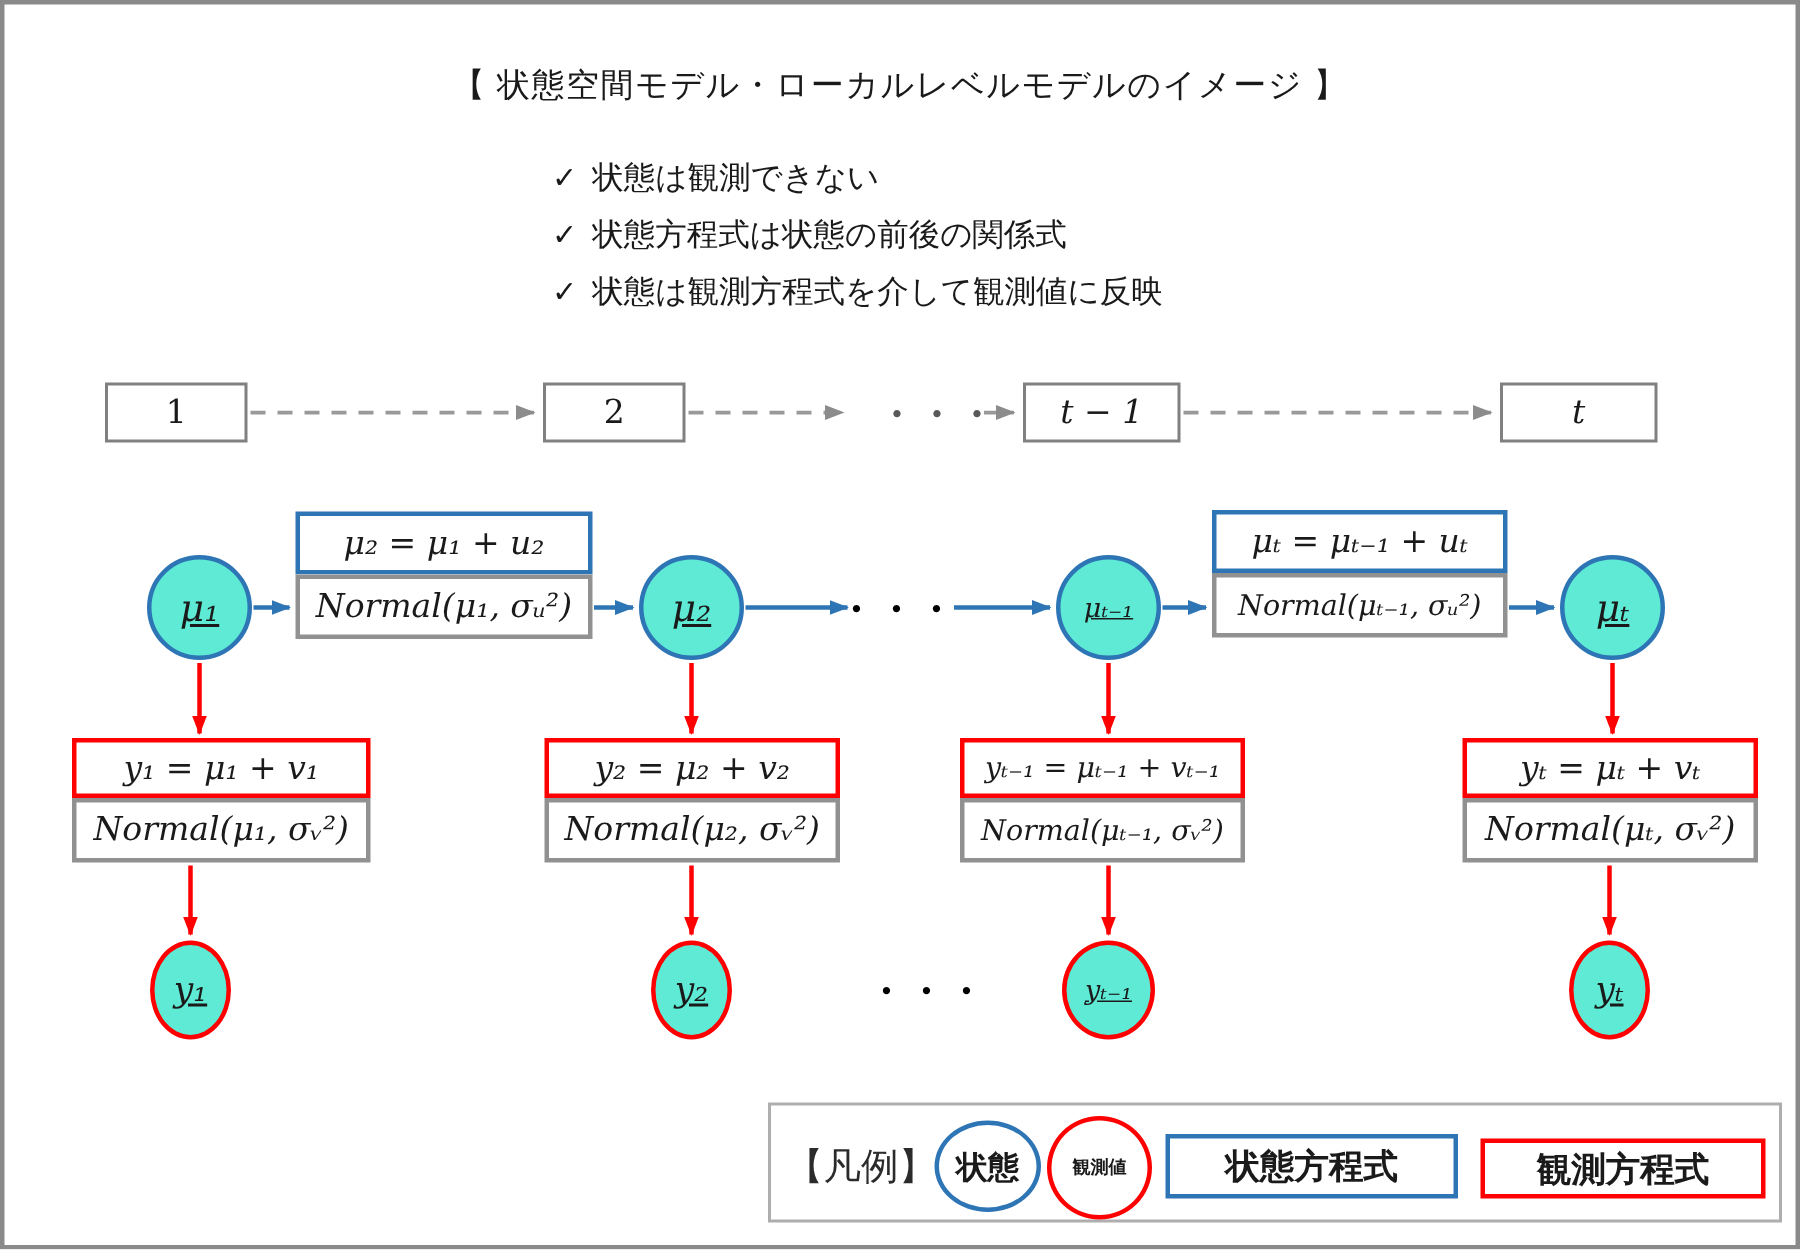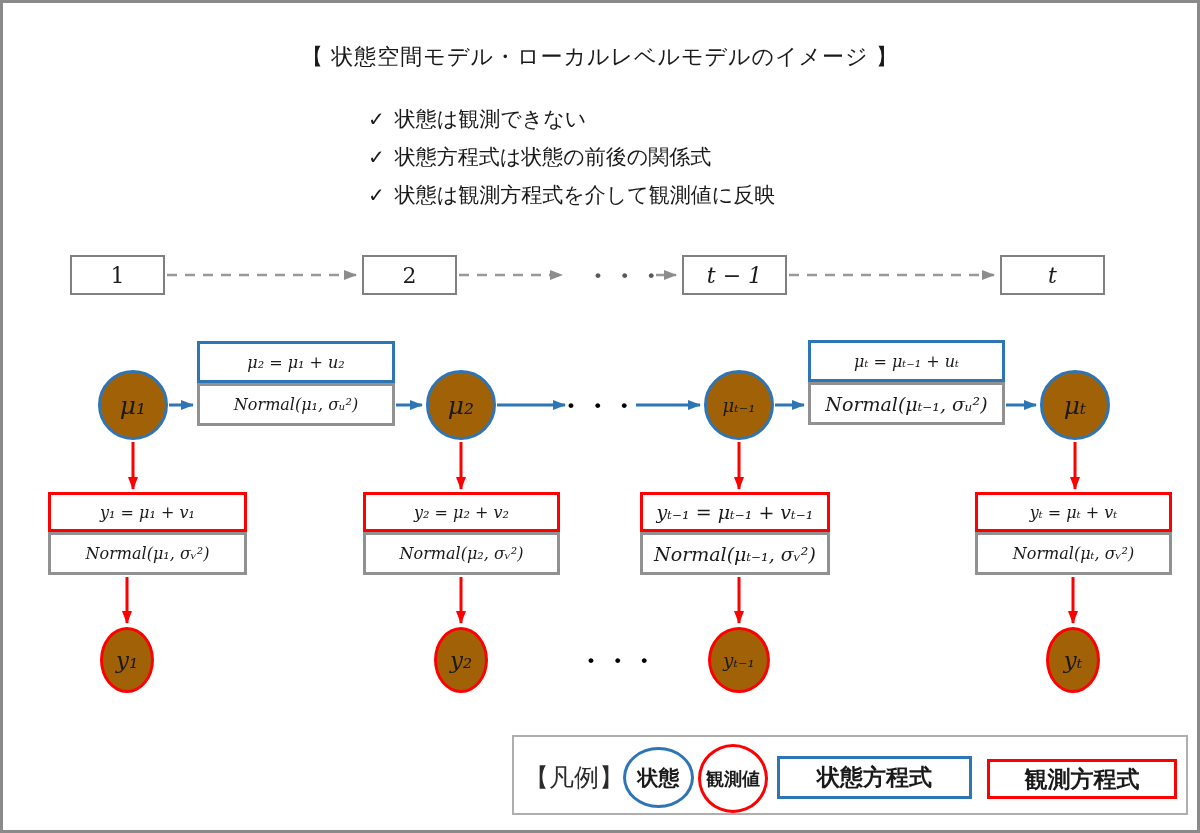--- a/index.html
+++ b/index.html
@@ -14,48 +14,48 @@
   .note-line{white-space:nowrap;}
   .check{margin-right:10px;font-size:20px;color:#1a1a1a;}
 
   
   .tbox{position:absolute;top:255px;height:40px;background:#fff;border:2.5px solid #808080;
         box-sizing:border-box;display:flex;align-items:center;justify-content:center;
         font-family:"DejaVu Serif","DejaVu Sans",serif;font-size:22px;z-index:2;}
   .tbox.ital{font-style:italic;}
 
   
-  .circ{position:absolute;background:#a16207;border-radius:50%;box-sizing:border-box;
+  .circ{position:absolute;background:#5eead4;border-radius:50%;box-sizing:border-box;
         display:flex;align-items:center;justify-content:center;z-index:2;
-        font-family:"DejaVu Serif","DejaVu Sans",serif;font-style:italic;}
+        font-family:"DejaVu Serif","DejaVu Sans",serif;font-style:italic;text-decoration:underline;}
   .circ.blue{border:3px solid #2E75B6;font-size:25px;}
   .circ.red{border:3px solid #FF0000;font-size:23px;}
   .circ.small{font-size:18px;}
 
   
   .pair{position:absolute;z-index:2;}
   .eq-box{background:#fff;box-sizing:border-box;display:flex;align-items:center;justify-content:center;
-          font-family:"DejaVu Serif","DejaVu Sans",serif;font-style:italic;font-size:16px;white-space:nowrap;}
+          font-family:"DejaVu Serif","DejaVu Sans",serif;font-style:italic;font-size:22px;white-space:nowrap;}
   .eq-box.bblue{border:3px solid #2E75B6;height:42px;}
   .eq-box.bred{border:3px solid #FF0000;height:40px;}
   .eq-box.bgray{border:3px solid #919191;height:43px;}
   .eq-box.tight{font-size:19px;}
 
   .dots{position:absolute;z-index:2;font-size:17px;font-weight:bold;letter-spacing:8px;
         color:#000;white-space:nowrap;}
   .dots.gray{color:#595959;}
 
   
   .legend{position:absolute;left:512px;top:735px;width:676px;height:80px;
           border:2px solid #aeaeae;box-sizing:border-box;background:#fff;z-index:2;}
   .legend-heading{position:absolute;left:10px;top:24px;font-size:25px;color:#2b2b2b;white-space:nowrap;}
   .lg-ellipse{position:absolute;background:#fff;border-radius:50%;box-sizing:border-box;
               display:flex;align-items:center;justify-content:center;font-weight:bold;white-space:nowrap;}
   .lg-ellipse.blue{left:109px;top:10px;width:71px;height:61px;border:3px solid #2E75B6;font-size:21px;}
-  .lg-ellipse.red{left:184px;top:7px;width:70px;height:69px;border:3px solid #FF0000;font-size:18px;}
+  .lg-ellipse.red{left:184px;top:7px;width:70px;height:69px;border:3px solid #FF0000;font-size:12px;}
   .lg-rect{position:absolute;background:#fff;box-sizing:border-box;display:flex;align-items:center;
            justify-content:center;font-weight:bold;font-size:23px;white-space:nowrap;}
   .lg-rect.blue{left:263px;top:19px;width:195px;height:43px;border:3px solid #2E75B6;}
   .lg-rect.red{left:473px;top:22px;width:190px;height:40px;border:3px solid #FF0000;}
 
   svg.arrows{position:absolute;left:0;top:0;z-index:1;}
 </style>
 </head>
 <body>
 

